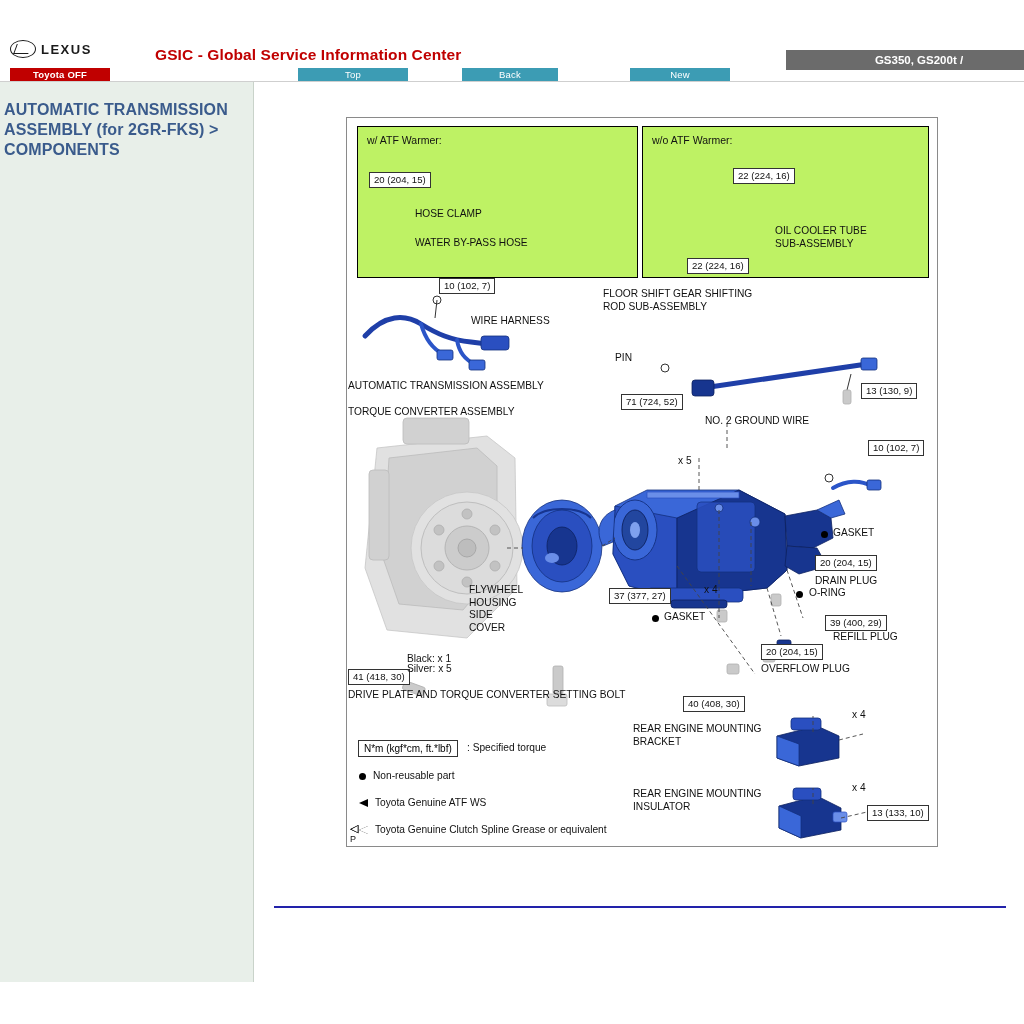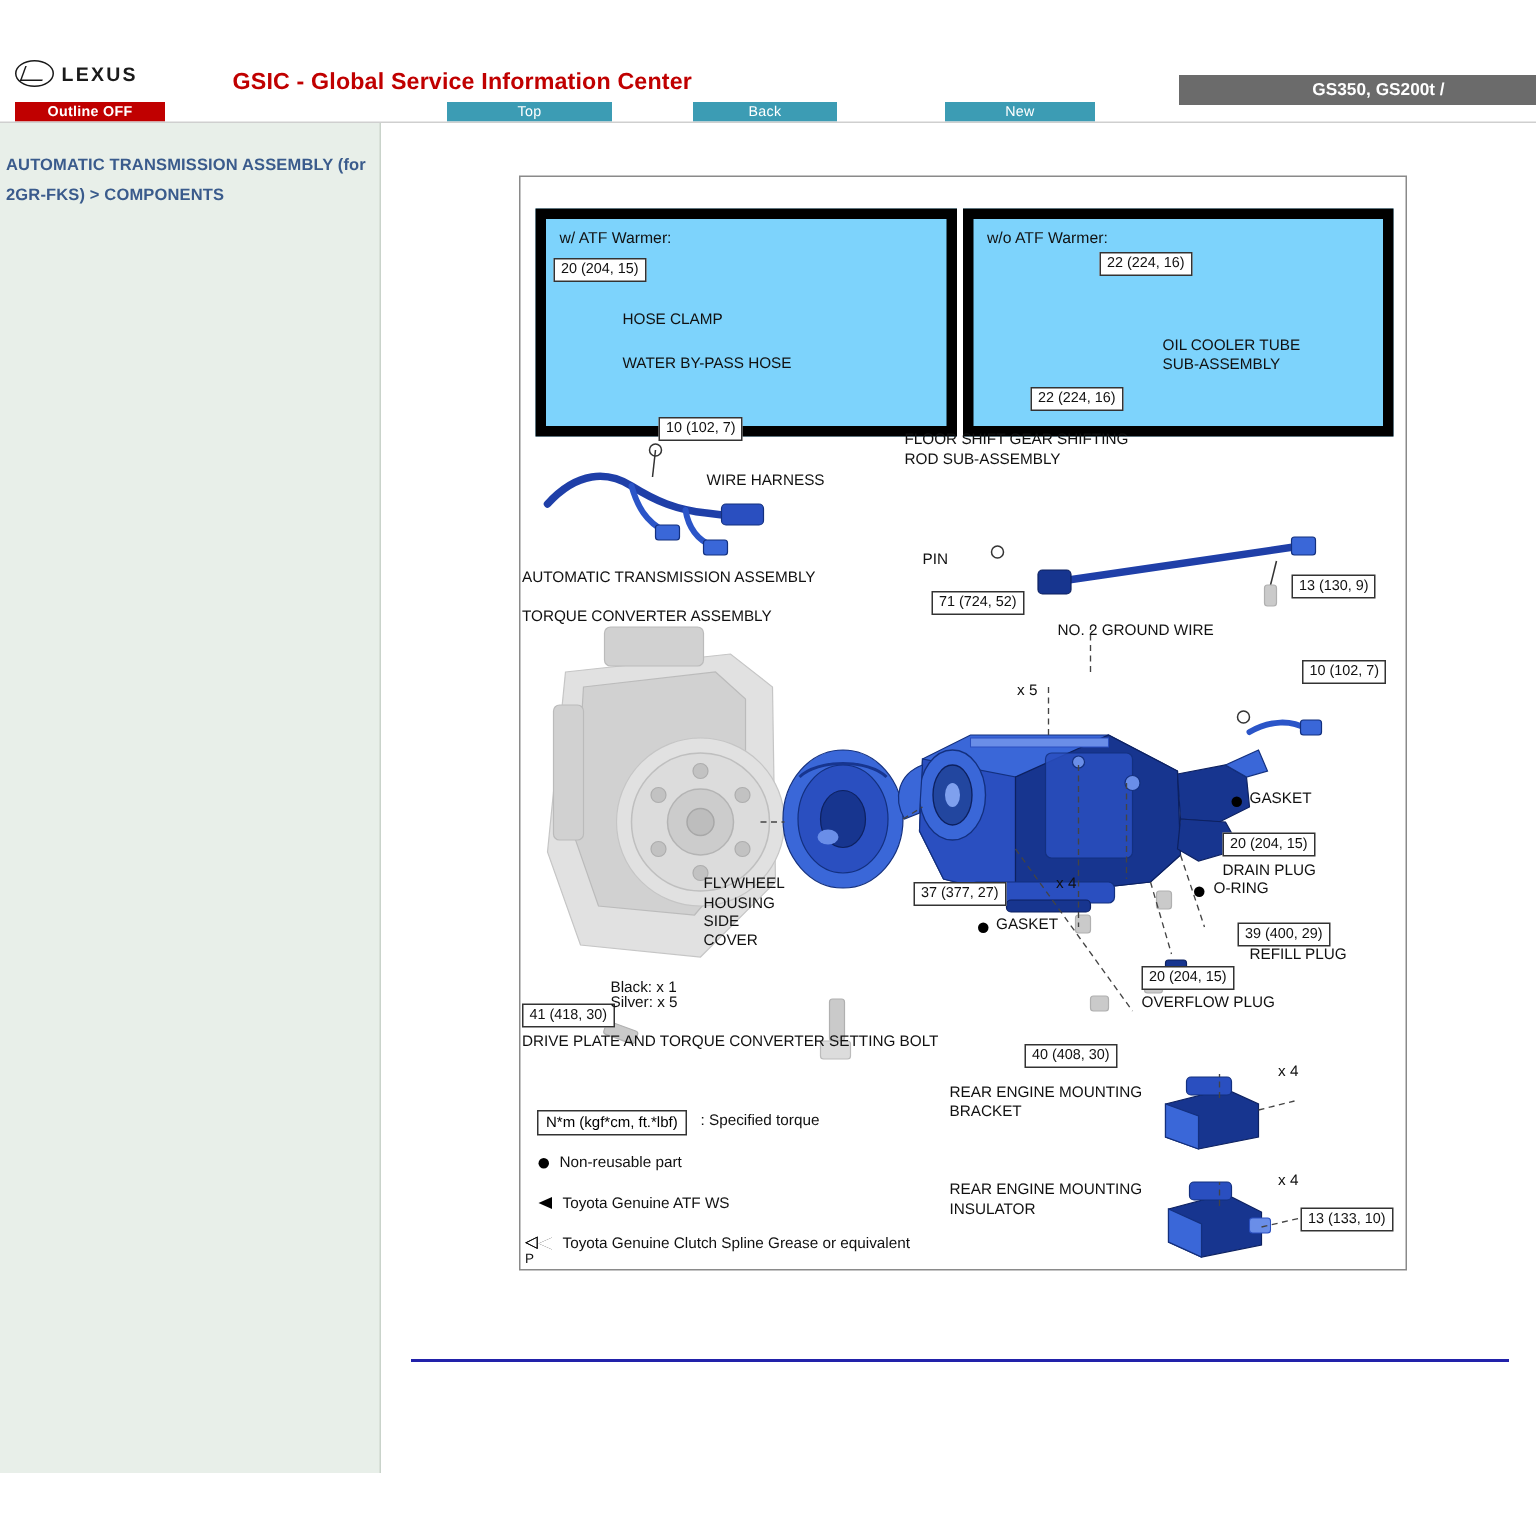--- a/index.html
+++ b/index.html
@@ -118,21 +118,21 @@
     width: 254px;
     height: 900px;
     background: #e8efe9;
     border-right: 1px solid #c9d3ca;
     box-sizing: border-box;
   }
   .sidebar-title {
     position: absolute;
     left: 4px; top: 18px;
     width: 244px;
-    font-size: 11px;
+    font-size: 16px;
     font-weight: bold;
     color: #3a5b8c;
     line-height: 20px;
     letter-spacing: 0.1px;
   }
 
   
   .content {
     position: absolute;
     left: 256px; top: 82px;
@@ -146,24 +146,23 @@
     left: 90px; top: 35px;
     width: 592px;
     height: 730px;
     border: 1px solid #8a8a8a;
     box-sizing: border-box;
     background: #ffffff;
   }
 
   .inset {
     position: absolute;
-    border: 7px solid #000000;
+    border: 1px solid #000000;
     box-sizing: border-box;
-    background: #7dd3fc;
-    margin-top: 13px;
+    background: #bef264;
   }
   .inset-left  { left: 10px;  top: 8px;  width: 281px; height: 152px; }
   .inset-right { left: 295px; top: 8px;  width: 287px; height: 152px; }
   .inset-label {
     position: absolute;
     left: 9px; top: 7px;
     font-size: 10.5px;
     color: #111;
   }
 
@@ -287,21 +286,21 @@
 
     <div class="logo-wrap">
       <div class="logo-mark"></div>
       <div class="logo-text">LEXUS</div>
     </div>
 
     <div class="gsic-title">GSIC - Global Service Information Center</div>
 
     <div class="vehicle-tab">GS350, GS200t /</div>
 
-    <div class="outline-btn">Outline OFF</div>
+    <div class="outline-btn">Toyota OFF</div>
 
     <div class="nav-btn nav-top">Top</div>
     <div class="nav-btn nav-back">Back</div>
     <div class="nav-btn nav-new">New</div>
 
     <div class="header-rule"></div>
   </div>
 
   <div class="sidebar">
     <div class="sidebar-title">AUTOMATIC TRANSMISSION ASSEMBLY (for 2GR-FKS) &gt; COMPONENTS</div>
@@ -468,21 +467,21 @@
       <div class="torque" style="left:520px; top:659px;margin-top:28px;">13 (133, 10)</div>
 
       <div class="lbl" style="left:68px; top:90px;">HOSE CLAMP</div>
       <div class="lbl" style="left:68px; top:119px;">WATER BY-PASS HOSE</div>
       <div class="lbl" style="left:428px; top:107px;">OIL COOLER TUBE
 SUB-ASSEMBLY</div>
 
       <div class="lbl" style="left:124px; top:197px;">WIRE HARNESS</div>
       <div class="lbl" style="left:256px; top:170px;">FLOOR SHIFT GEAR SHIFTING
 ROD SUB-ASSEMBLY</div>
-      <div class="lbl" style="left:268px; top:234px;margin-top:16px;">PIN</div>
+      <div class="lbl" style="left:268px; top:234px;">PIN</div>
 
       <div class="lbl" style="left:1px; top:262px;">AUTOMATIC TRANSMISSION ASSEMBLY</div>
       <div class="lbl" style="left:1px; top:288px;">TORQUE CONVERTER ASSEMBLY</div>
       <div class="lbl" style="left:358px; top:297px;">NO. 2 GROUND WIRE</div>
 
       <div class="lbl" style="left:331px; top:337px;">x 5</div>
       <div class="lbl" style="left:357px; top:466px;">x 4</div>
       <div class="lbl" style="left:505px; top:591px;">x 4</div>
       <div class="lbl" style="left:505px; top:664px;">x 4</div>
 

